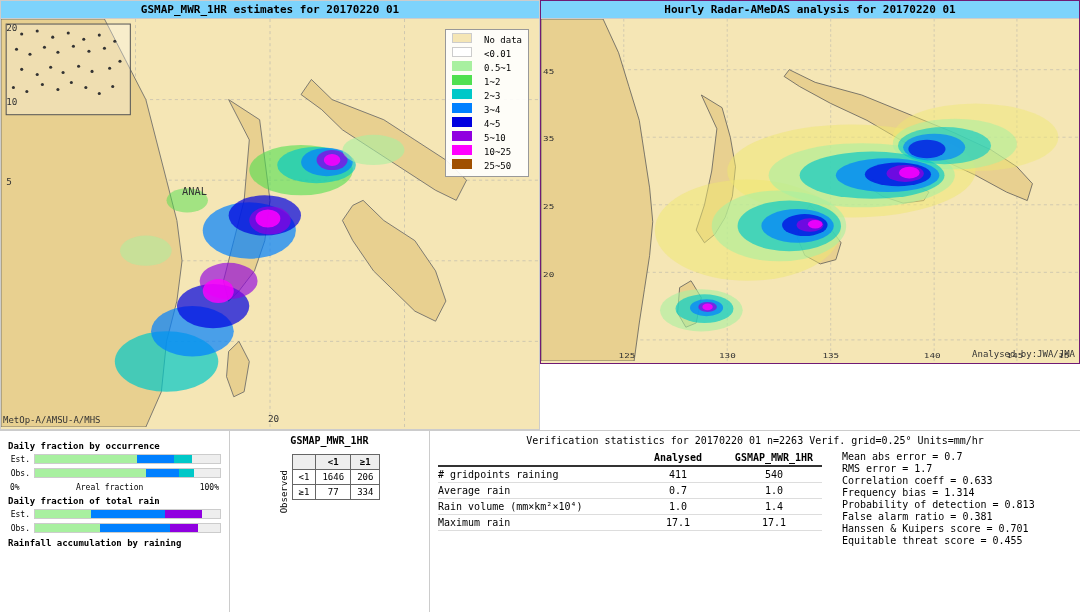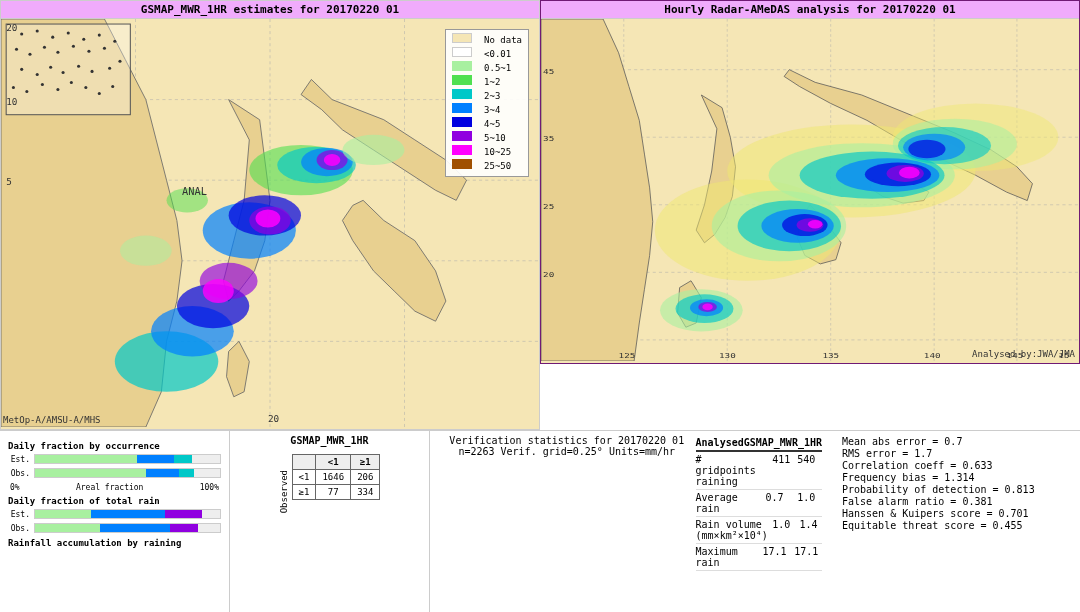--- a/index.html
+++ b/index.html
@@ -39,21 +39,21 @@
       position: relative;
       background: #f5e6b5;
       border: 1px solid #701a75;
     }
 
     .map-title {
       text-align: center;
       font-size: 11px;
       font-weight: bold;
       padding: 2px 0;
-      background: #f0abfc;
+      background: #7dd3fc;
       border-bottom: 1px solid #ccc;
     }
 
     .map-area {
       width: 100%;
       height: calc(100% - 20px);
       position: relative;
       overflow: hidden;
     }
 
@@ -120,21 +120,21 @@
       border-right: 1px solid #ccc;
       display: flex;
       flex-direction: column;
       align-items: center;
     }
 
     .bottom-stats {
       flex: 1;
       padding: 4px 8px;
       display: flex;
-      flex-direction: row;
+      flex-direction: column;
     }
 
     .stats-title {
       font-size: 10px;
       margin-bottom: 4px;
       text-align: center;
     }
 
     .stats-columns {
       display: flex;
@@ -549,21 +549,21 @@
       <div class="stats-columns">
 
         <div class="stats-col-left">
           <div class="stats-header">
             <span style="flex:2;"></span>
             <span style="flex:1;text-align:center;">Analysed</span>
             <span style="flex:1;text-align:center;">GSMAP_MWR_1HR</span>
           </div>
           <div class="stats-row">
             <span style="flex:2;"># gridpoints raining</span>
-            <span style="flex:1;text-align:right;">411</span>
+            <span style="flex:1;text-align:center;">411</span>
             <span style="flex:1;text-align:center;">540</span>
           </div>
           <div class="stats-row">
             <span style="flex:2;">Average rain</span>
             <span style="flex:1;text-align:center;">0.7</span>
             <span style="flex:1;text-align:center;">1.0</span>
           </div>
           <div class="stats-row">
             <span style="flex:2;">Rain volume (mm×km²×10⁴)</span>
             <span style="flex:1;text-align:center;">1.0</span>

